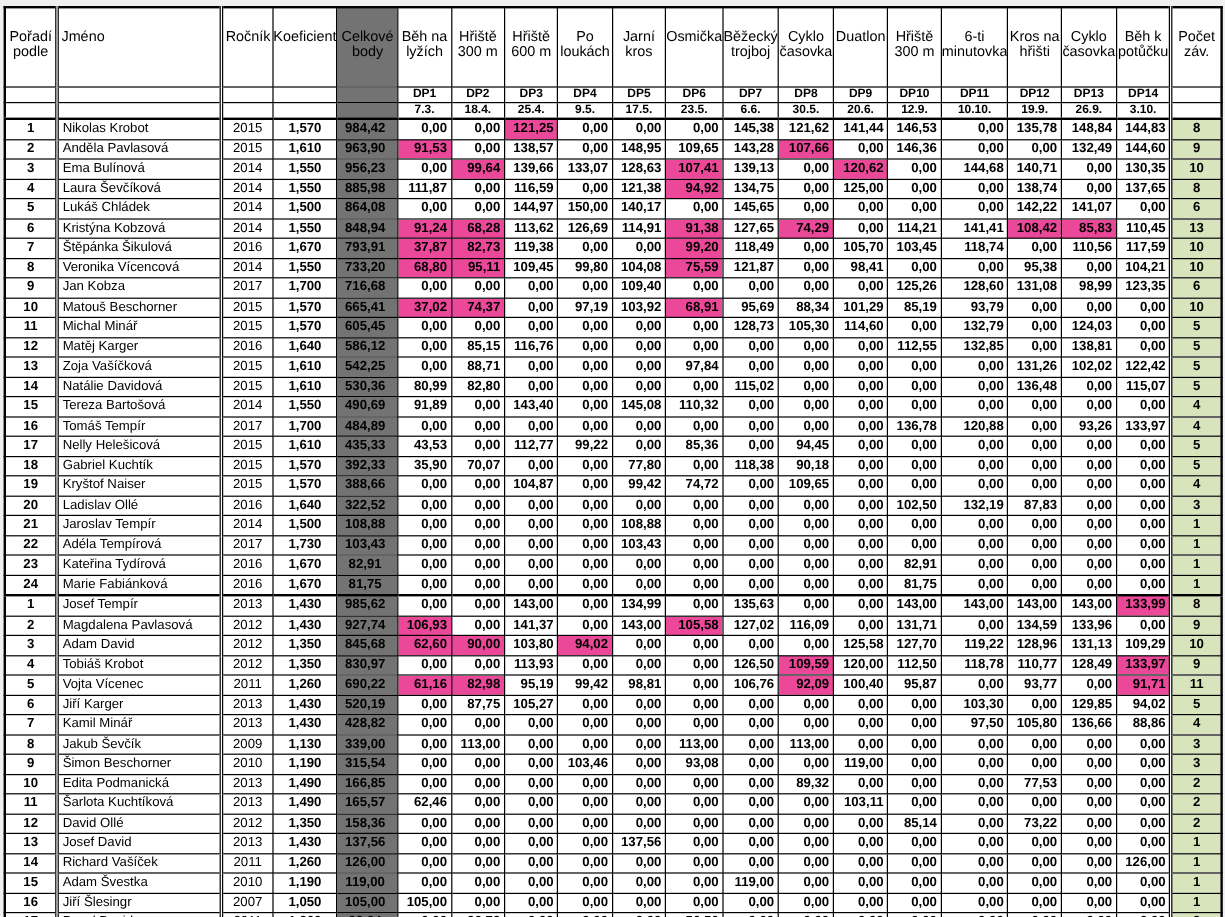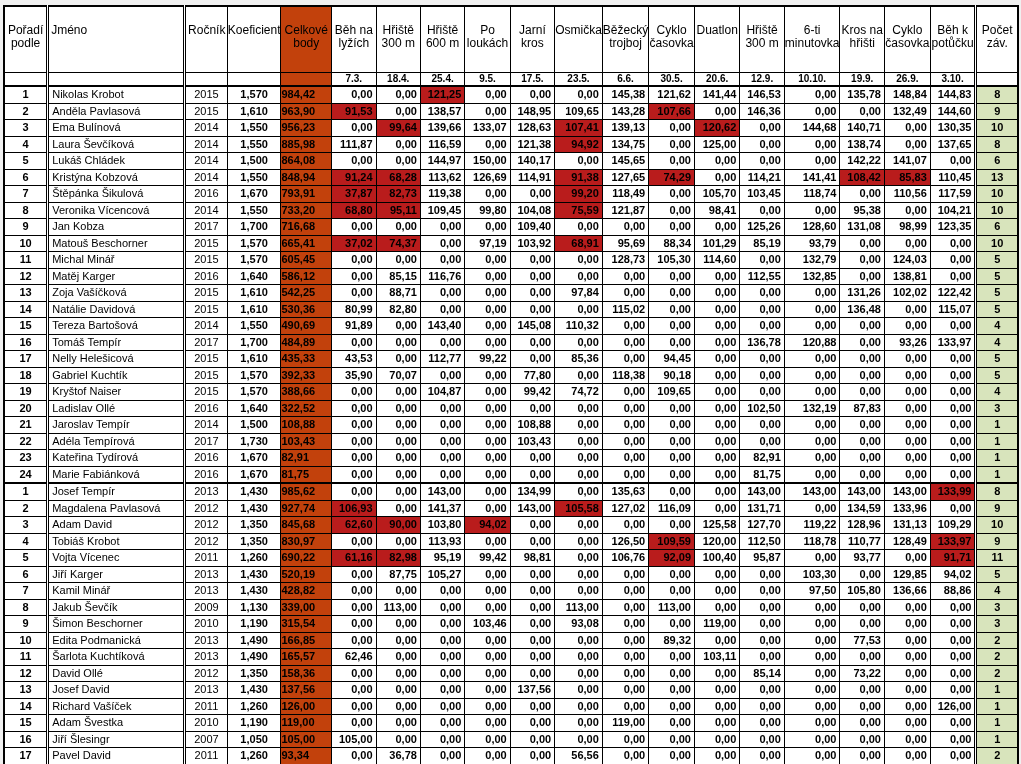--- a/index.html
+++ b/index.html
@@ -11,24 +11,24 @@
            word-wrap:break-word;text-align:center;height:48px;padding-top:17px;}
   thead th.left{text-align:left;padding-left:2px;}
   tr.codes td, tr.dates td{height:12px;font-size:10px;line-height:12px;font-weight:bold;text-align:center;}
   tr.dates td{border-bottom:2px solid #000;margin-left:15px;}
   tbody td{height:15.5px;font-size:11px;line-height:15px;white-space:nowrap;}
   td.rank{text-align:center;font-weight:bold;}
   td.name{text-align:left;padding-left:3px;margin-left:40px;}
   td.year{text-align:center;}
   td.koef{text-align:center;font-weight:bold;}
   td.num{text-align:right;padding-right:3px;font-weight:bold;}
-  .total{background:#c2410c;}
-  td.total{text-align:left;padding-right:4px;font-weight:bold;}
+  .total{background:#737373;}
+  td.total{text-align:center;padding-right:4px;font-weight:bold;}
   td.countc{background:#D8E4BC;text-align:center;font-weight:bold;}
-  td.hl{background:#b91c1c;}
+  td.hl{background:#ec4899;}
   th:nth-child(2),td:nth-child(2),
   th:nth-child(3),td:nth-child(3),
   th:nth-child(20),td:nth-child(20){border-left:3px double #000;}
   tr.group-start td{border-top:2px solid #000;}
 </style>
 </head>
 <body>
 
 <div class="wrap">
   <table>
@@ -70,20 +70,42 @@
           <th>Běžecký trojboj</th>
           <th>Cyklo časovka</th>
           <th>Duatlon</th>
           <th>Hřiště 300 m</th>
           <th>6-ti minutovka</th>
           <th>Kros na hřišti</th>
           <th>Cyklo časovka</th>
           <th>Běh k potůčku</th>
           <th>Počet záv.</th>
         </tr>
+        <tr class="codes">
+          <td></td>
+          <td></td>
+          <td></td>
+          <td></td>
+          <td class="total"></td>
+          <td>DP1</td>
+          <td>DP2</td>
+          <td>DP3</td>
+          <td>DP4</td>
+          <td>DP5</td>
+          <td>DP6</td>
+          <td>DP7</td>
+          <td>DP8</td>
+          <td>DP9</td>
+          <td>DP10</td>
+          <td>DP11</td>
+          <td>DP12</td>
+          <td>DP13</td>
+          <td>DP14</td>
+          <td></td>
+        </tr>
         <tr class="dates">
           <td></td>
           <td></td>
           <td></td>
           <td></td>
           <td class="total"></td>
           <td>7.3.</td>
           <td>18.4.</td>
           <td>25.4.</td>
           <td>9.5.</td>

